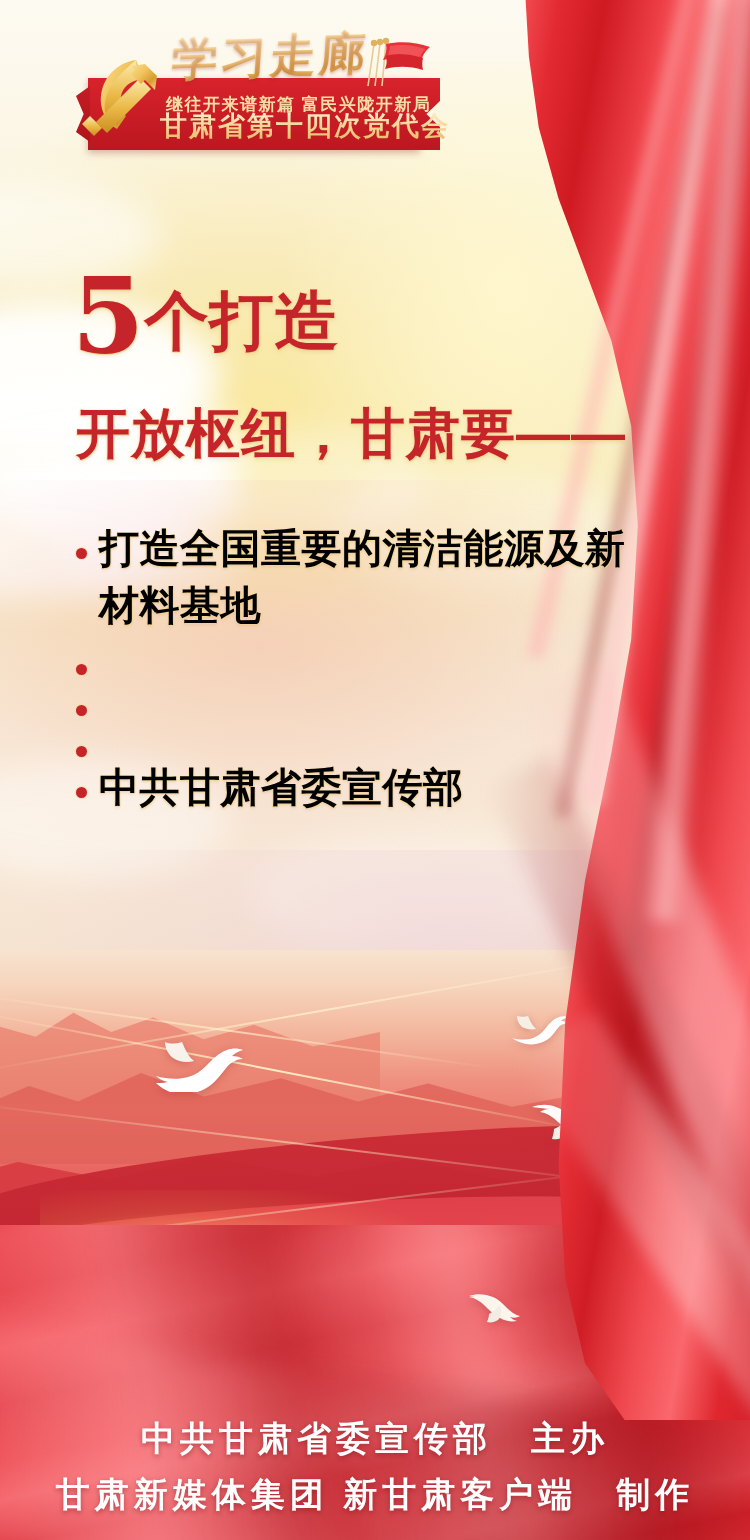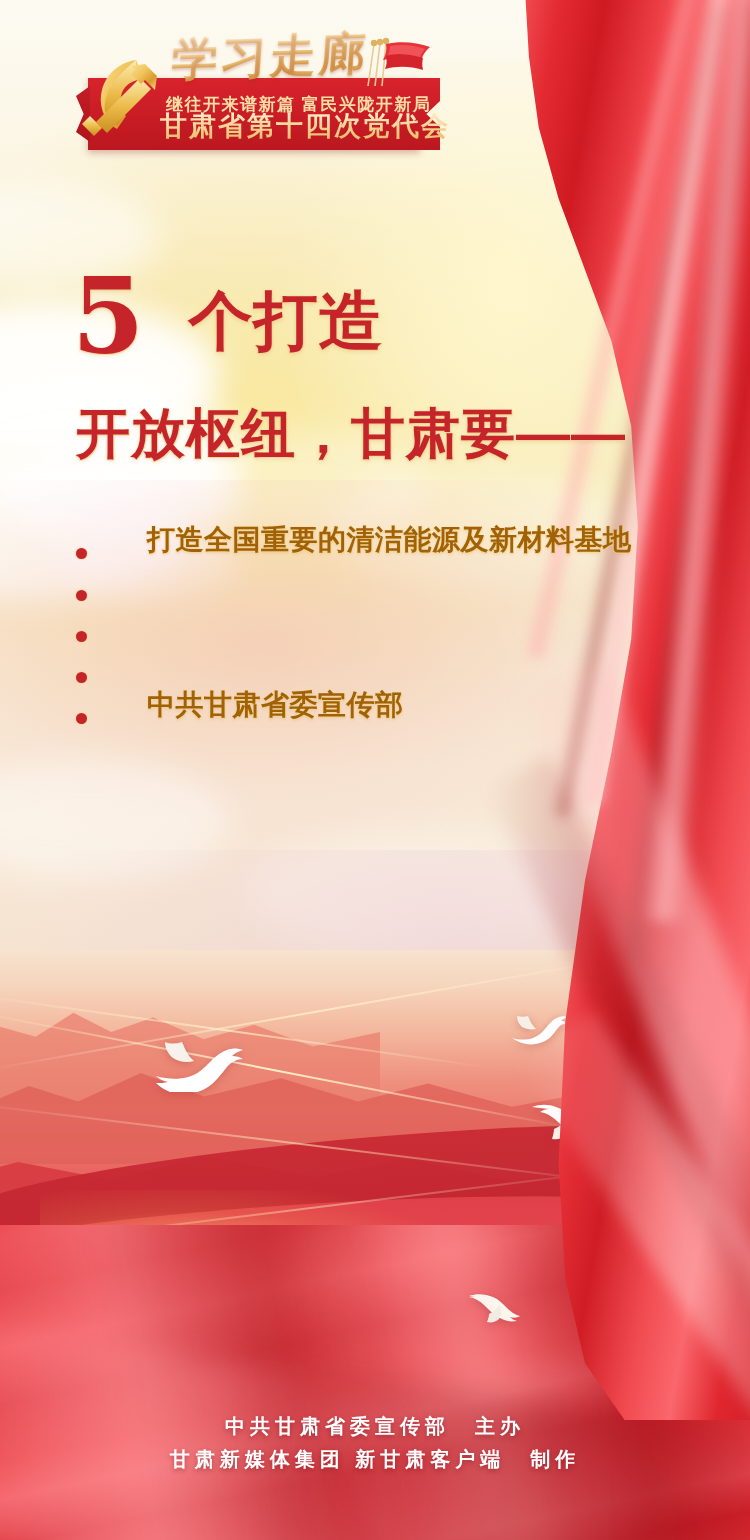--- a/index.html
+++ b/index.html
@@ -295,21 +295,21 @@
       1px 1px 0 rgba(246,214,140,.65),
       -1px 1px 0 rgba(246,214,140,.45),
       0 2px 4px rgba(190,110,60,.18);
   }
   .headline .num{
     font-family:"DejaVu Serif","Liberation Serif",serif;
     font-size:104px;line-height:.9;
     vertical-align:-10px;
   }
   .headline .cn{
-    font-size:64px;letter-spacing:1px;margin-left:44px;
+    font-size:64px;letter-spacing:1px;
   }
   .subhead{
     position:absolute;left:76px;top:398px;z-index:6;
     white-space:nowrap;
     font-size:54px;font-weight:700;letter-spacing:1px;
     color:#c5252a;
     text-shadow:
       0 0 1px rgba(246,214,140,.9),
       1px 1px 0 rgba(246,214,140,.7),
       -1px 1px 0 rgba(246,214,140,.45),
@@ -324,38 +324,37 @@
     margin-bottom:2px;
   }
   .dot{
     flex:0 0 auto;
     width:11px;height:11px;border-radius:50%;
     background:#c5252a;
     margin:28px 12px 0 4px;
     box-shadow:0 0 0 1px rgba(246,214,140,.6);
   }
   .btxt{
-    font-size:28px;font-weight:700;line-height:1.42;
-    color:#a16207;letter-spacing:.5px;
+    font-size:40px;font-weight:700;line-height:1.42;
+    color:#000000;letter-spacing:.5px;
     text-shadow:
       0 0 1px rgba(246,214,140,.85),
       1px 1px 0 rgba(246,214,140,.6),
       -1px 1px 0 rgba(246,214,140,.4),
       0 2px 3px rgba(190,110,60,.15);
-    margin-left: 48px;
   }
   .bullet.w1 .btxt{max-width:540px;}
 
   
   .footer{
     position:absolute;left:0;right:0;top:1410px;z-index:8;
     text-align:center;color:#fff;
   }
   .footer div{
-    font-size:20px;font-weight:700;letter-spacing:5px;
+    font-size:34px;font-weight:700;letter-spacing:5px;
     line-height:1.65;
     text-shadow:0 2px 5px rgba(120,10,18,.45);
   }
 </style>
 </head>
 <body>
 
 <div class="poster">
 
   <div class="bg-base"></div>

